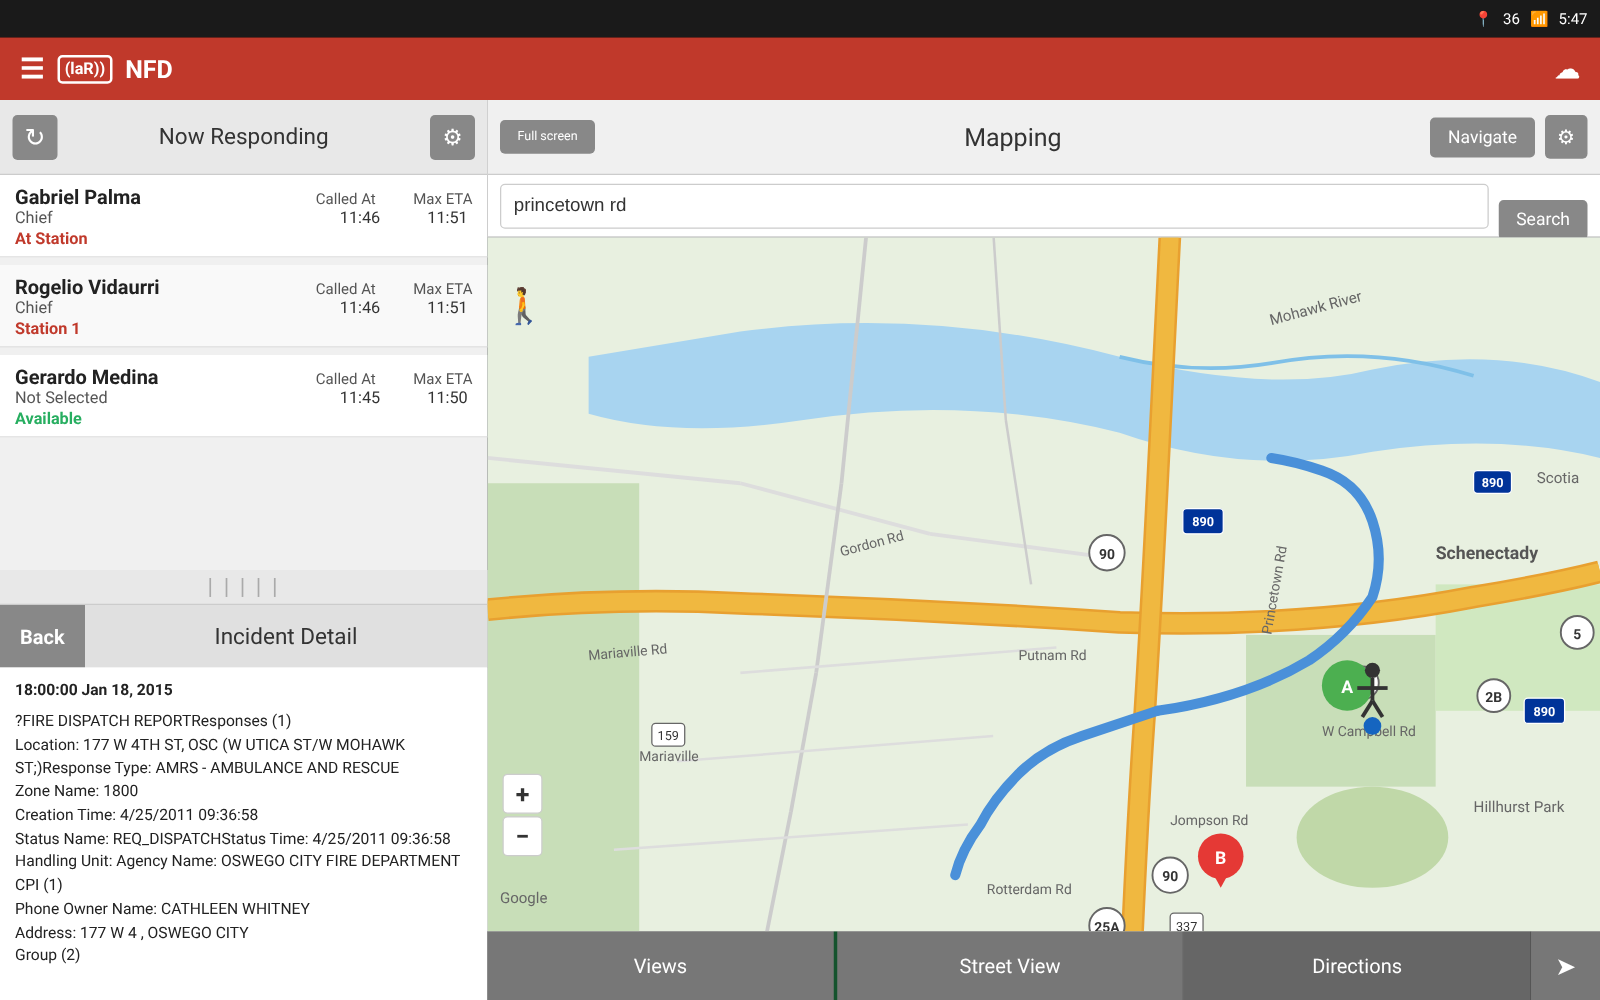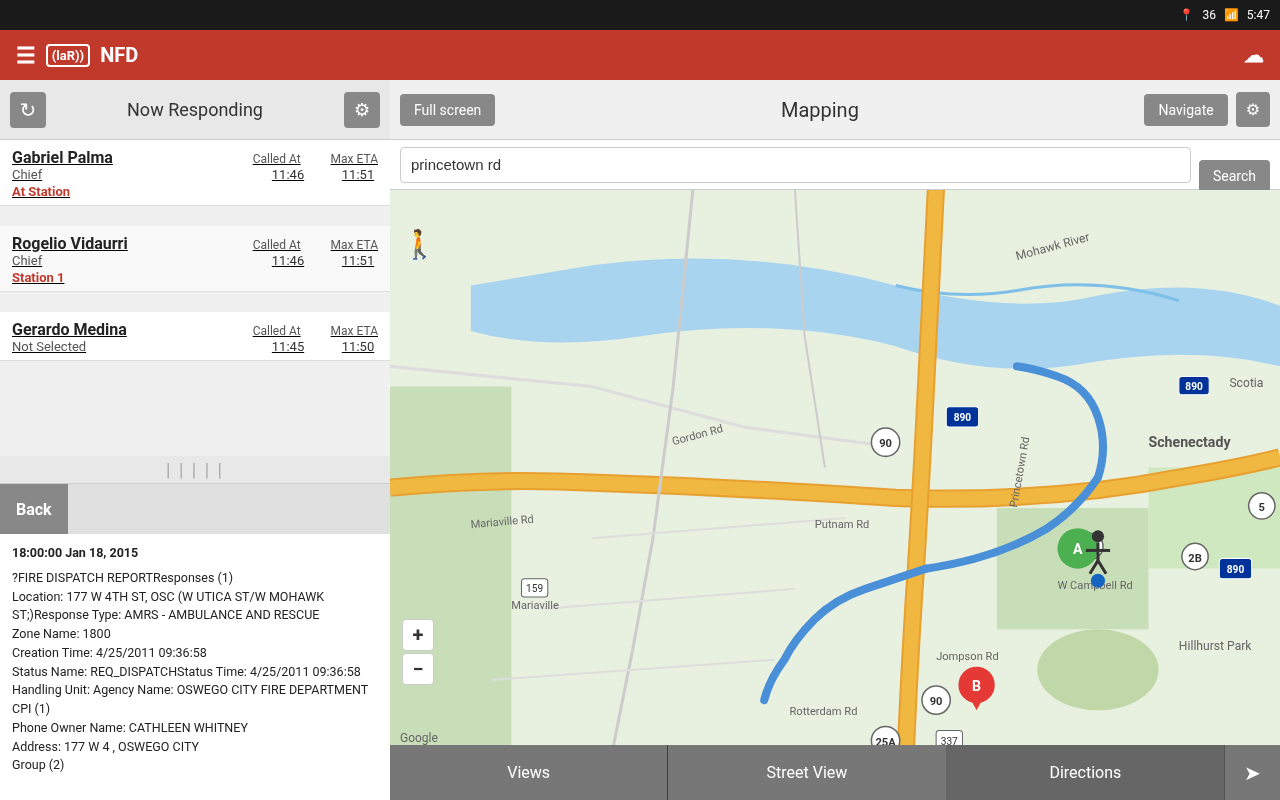--- a/index.html
+++ b/index.html
@@ -50,22 +50,21 @@
     #settings-btn {
       width: 36px; height: 36px; background: #888; border-radius: 4px;
       display: flex; align-items: center; justify-content: center;
       color: #fff; font-size: 18px; cursor: pointer;
     }
 
     
     #responder-list { flex: 1; overflow-y: auto; }
     .responder-item {
       padding: 8px 12px 6px; border-bottom: 1px solid #ddd; background: #fff;
-      margin-bottom: 20px;
-      text-decoration: underline;
+      margin-bottom: 6px;
     }
     .responder-item:nth-child(even) { background: #f9f9f9; }
     .responder-top { display: flex; align-items: baseline; justify-content: space-between; }
     .responder-name { font-size: 16px; font-weight: bold; color: #222; }
     .col-headers { display: flex; gap: 30px; font-size: 12px; color: #555; }
     .responder-mid { display: flex; justify-content: space-between; align-items: center; }
     .responder-role { font-size: 13px; color: #555; }
     .responder-times { display: flex; gap: 30px; font-size: 13px; color: #333; }
     .time-val { width: 40px; text-align: center; }
     .responder-status-red { color: #c0392b; font-size: 13px; font-weight: bold; margin-top: 2px; }
@@ -120,21 +119,21 @@
     }
 
     
     #map-toolbar {
       height: 60px; background: #f0f0f0;
       display: flex; align-items: center; justify-content: space-between;
       padding: 0 10px; border-bottom: 1px solid #ccc;
     }
     #fullscreen-btn {
       background: #888; color: #fff; padding: 8px 14px; border-radius: 4px;
-      font-size: 14px; cursor: pointer;
+      font-size: 10px; cursor: pointer;
     }
     #map-title { font-size: 20px; color: #333; }
     #map-toolbar-right { display: flex; gap: 8px; align-items: center; }
     #navigate-btn {
       background: #888; color: #fff; padding: 8px 14px; border-radius: 4px;
       font-size: 14px; cursor: pointer;
     }
     #map-settings-btn {
       background: #888; color: #fff; padding: 8px 10px; border-radius: 4px;
       font-size: 16px; cursor: pointer;
@@ -177,21 +176,21 @@
     }
 
     
     #map-bottom-bar {
       height: 55px; background: #888;
       display: flex; align-items: center;
     }
     #views-btn {
       flex: 1; height: 100%; display: flex; align-items: center; justify-content: center;
       background: #777; color: #fff; font-size: 16px; cursor: pointer;
-      border-right: 1px solid #14532d;
+      border-right: 3px solid #14532d;
     }
     #street-view-btn {
       flex: 1; height: 100%; display: flex; align-items: center; justify-content: center;
       background: #777; color: #fff; font-size: 16px; cursor: pointer;
       border-right: 1px solid #666;
     }
     #directions-btn {
       flex: 1; height: 100%; display: flex; align-items: center; justify-content: center;
       background: #666; color: #fff; font-size: 16px; cursor: pointer;
       border-right: 1px solid #555;
@@ -288,31 +287,33 @@
             <span>Max ETA</span>
           </div>
         </div>
         <div class="responder-mid">
           <span class="responder-role">Not Selected</span>
           <div class="responder-times">
             <span class="time-val">11:45</span>
             <span class="time-val">11:50</span>
           </div>
         </div>
+        <div class="responder-status-blue">Available</div>
       </div>
     </div>
 
 
     <div id="drag-handle">
       <span id="drag-dots">| | | | |</span>
     </div>
 
     <div id="incident-section">
       <div id="incident-header">
         <div id="back-btn">Back</div>
+        <span id="incident-title">Incident Detail</span>
       </div>
       <div id="incident-content">
         <div style="margin-bottom:6px;font-weight:bold;">18:00:00 Jan 18, 2015</div>
         <div style="white-space:pre-line;">?FIRE DISPATCH REPORTResponses (1)
 Location: 177 W 4TH ST, OSC (W UTICA ST/W MOHAWK ST;)Response Type: AMRS - AMBULANCE AND RESCUE
 Zone Name: 1800
 Creation Time: 4/25/2011 09:36:58
 Status Name: REQ_DISPATCHStatus Time: 4/25/2011 09:36:58
 Handling Unit: Agency Name: OSWEGO CITY FIRE DEPARTMENT
 CPI (1)
@@ -451,21 +452,21 @@
       
       <div id="map-person" style="position:absolute;left:12px;top:38px;font-size:28px;color:#e67e22;">🚶</div>
 
       
       <div id="zoom-controls">
         <div class="zoom-btn">+</div>
         <div class="zoom-btn">−</div>
       </div>
 
       
-      <div id="google-watermark" style="position:absolute;bottom:0;left:10px;font-size:12px;color:#666;">Google</div>
+      <div id="google-watermark" style="position:absolute;bottom:20px;left:10px;font-size:12px;color:#666;">Google</div>
     </div>
 
     <div id="map-bottom-bar">
       <div id="views-btn">Views</div>
       <div id="street-view-btn">Street View</div>
       <div id="directions-btn">Directions</div>
       <div id="compass-btn">➤</div>
     </div>
 
   </div>

